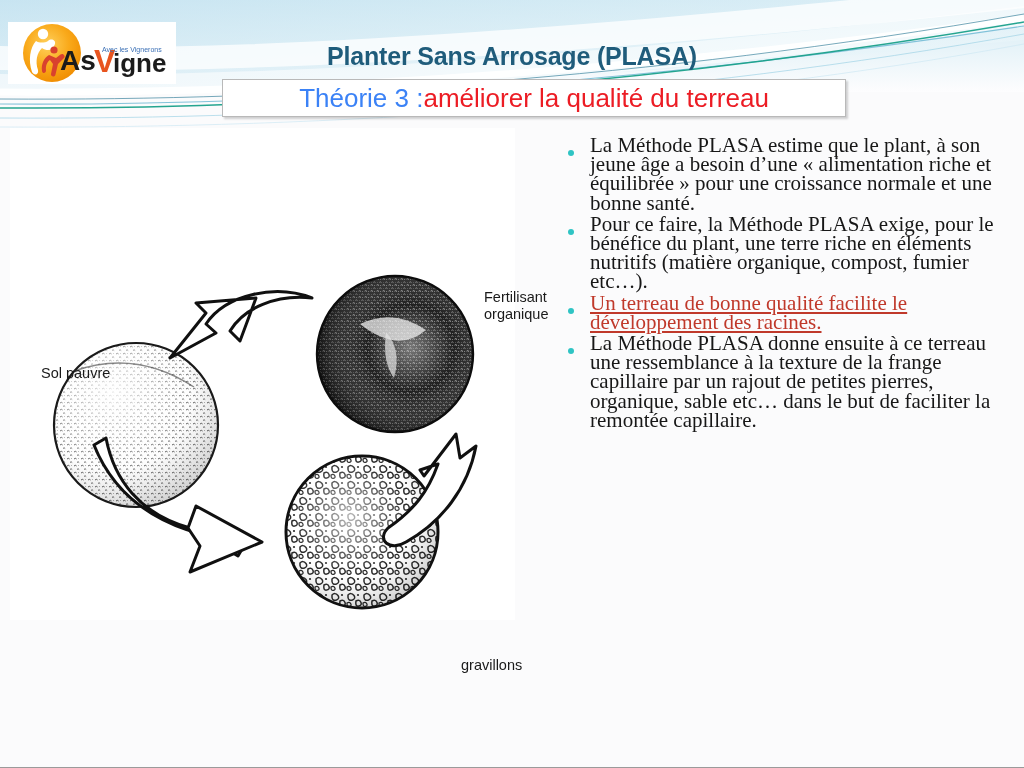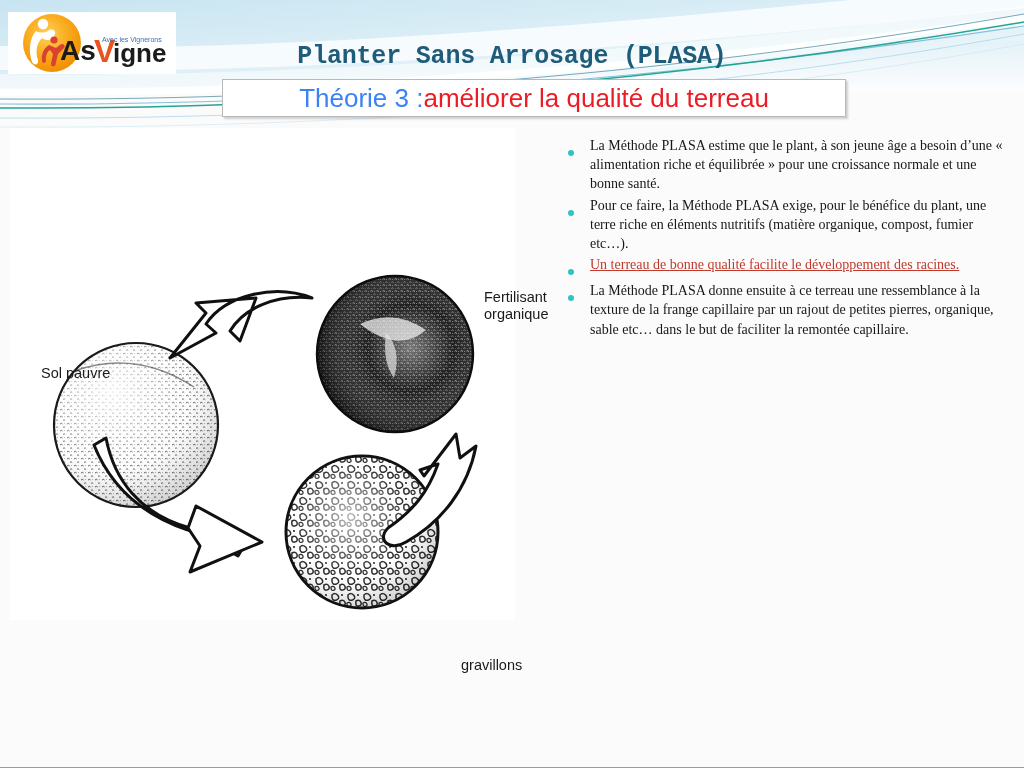--- a/index.html
+++ b/index.html
@@ -29,32 +29,32 @@
     position: absolute;
     left: 0; top: 0;
     width: 1024px; height: 128px;
     overflow: hidden;
   }
   .banner svg { display: block; }
 
   
   .logo {
     position: absolute;
-    left: 8px; top: 12px;
+    left: 8px; top: 22px;
     width: 168px; height: 62px;
   }
   .logo svg { display: block; }
 
   
   .main-title {
     position: absolute;
     left: 0; top: 42px;
     width: 1024px;
     text-align: center;
-    font-family: Liberation Mono, monospace;
+    font-family: Liberation Sans, sans-serif;
     font-weight: bold;
     font-size: 25px;
     letter-spacing: -0.2px;
     color: #1f5c7b;
     z-index: 5;
   }
 
   .subtitle-box {
     position: absolute;
     left: 222px; top: 79px;
@@ -123,21 +123,21 @@
   }
   .bullet-dot span {
     display: inline-block;
     width: 6px; height: 6px;
     border-radius: 50%;
     background: #2fc4c4;
   }
   .bullet-text {
     flex: 1 1 auto;
     font-family: "Liberation Serif", serif;
-    font-size: 14px;
+    font-size: 21px;
     line-height: 19.2px;
     color: #171717;
     text-align: left;
   }
   .bullet-text.bold { font-weight: bold; }
   .bullet-text.red  { color: #c0392b; text-decoration: underline; }
 </style>
 </head>
 <body>
 

